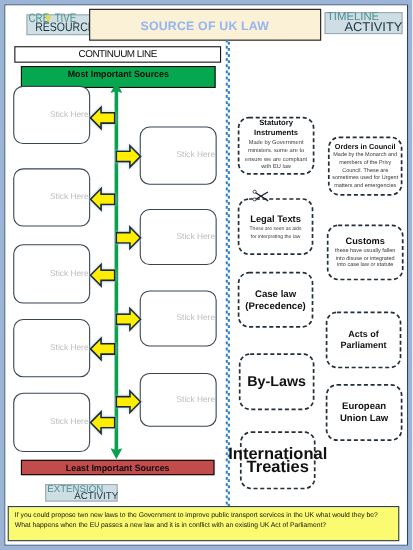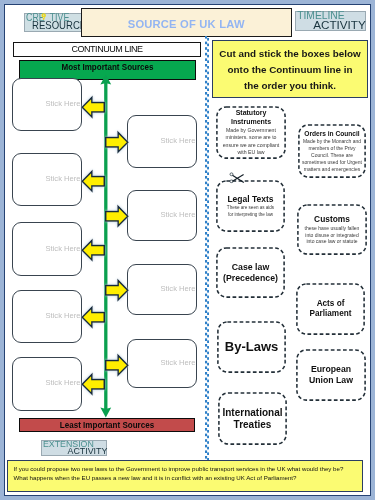--- a/index.html
+++ b/index.html
@@ -354,25 +354,20 @@
           <rect x="0" y="414.4000000000005" width="2.1" height="2.6" fill="#2f80c8"></rect>
           <rect x="2.1" y="416.4000000000005" width="2.1" height="2.6" fill="#2f80c8"></rect>
           <rect x="0" y="420.0000000000005" width="2.1" height="2.6" fill="#2f80c8"></rect>
           <rect x="2.1" y="422.0000000000005" width="2.1" height="2.6" fill="#2f80c8"></rect>
           <rect x="0" y="425.60000000000053" width="2.1" height="2.6" fill="#2f80c8"></rect>
           <rect x="2.1" y="427.60000000000053" width="2.1" height="2.6" fill="#2f80c8"></rect>
           <rect x="0" y="431.20000000000056" width="2.1" height="2.6" fill="#2f80c8"></rect>
           <rect x="2.1" y="433.20000000000056" width="2.1" height="2.6" fill="#2f80c8"></rect>
         </svg>
 
-   <div class="instr">
-          <span>Cut and stick the boxes below
-onto the Continuum line in
-the order you think.</span>
-        </div>
 
    <div id="cards">
           <div class="card" style="left: 211px; top: 101.5px; width: 70px; height: 53px;">
             <svg class="cborder" viewBox="0 0 70 53">
               <rect x="0.9" y="0.9" width="68.2" height="51.2" rx="9.5" ry="9.5" fill="#fff" stroke="#232f38" stroke-width="1.55" stroke-dasharray="3.7 2.4"></rect>
             </svg>
             <div class="ct" style="font-size: 7px; line-height: 8.75px;">Statutory
 Instruments</div>
             <div class="cb" style="font-size: 5.2px; line-height: 7.072px;">Made by Government
 ministers. some are to
@@ -431,21 +426,21 @@
             <svg class="cborder" viewBox="0 0 70 52">
               <rect x="0.9" y="0.9" width="68.2" height="50.2" rx="9.5" ry="9.5" fill="#fff" stroke="#232f38" stroke-width="1.55" stroke-dasharray="3.7 2.4"></rect>
             </svg>
             <div class="ct" style="font-size: 8.7px; line-height: 10.875px;">European
 Union Law</div>
           </div>
           <div class="card" style="left: 213px; top: 387.5px; width: 69px; height: 53px;">
             <svg class="cborder" viewBox="0 0 69 53">
               <rect x="0.9" y="0.9" width="67.2" height="51.2" rx="9.5" ry="9.5" fill="#fff" stroke="#232f38" stroke-width="1.55" stroke-dasharray="3.7 2.4"></rect>
             </svg>
-            <div class="ct" style="font-size: 10px; line-height: 11.25px;">International
+            <div class="ct" style="font-size: 15px; line-height: 11.25px;">International
 Treaties</div>
           </div>
         </div>
 
    <svg class="scissors" viewBox="0 0 16 14">
      <path d="M3.4 5.2 L14.8 12.6" stroke="#131e27" stroke-width="1.15" fill="none" stroke-linecap="butt"></path>
      <path d="M3.4 11.2 L14.6 4.6" stroke="#131e27" stroke-width="1.15" fill="none" stroke-linecap="butt"></path>
      <ellipse cx="2.5" cy="4.3" rx="1.5" ry="1.4" fill="none" stroke="#3b4a54" stroke-width="0.85"></ellipse>
      <ellipse cx="2.5" cy="11.3" rx="1.7" ry="1.3" fill="none" stroke="#3b4a54" stroke-width="0.85"></ellipse>
    </svg>

